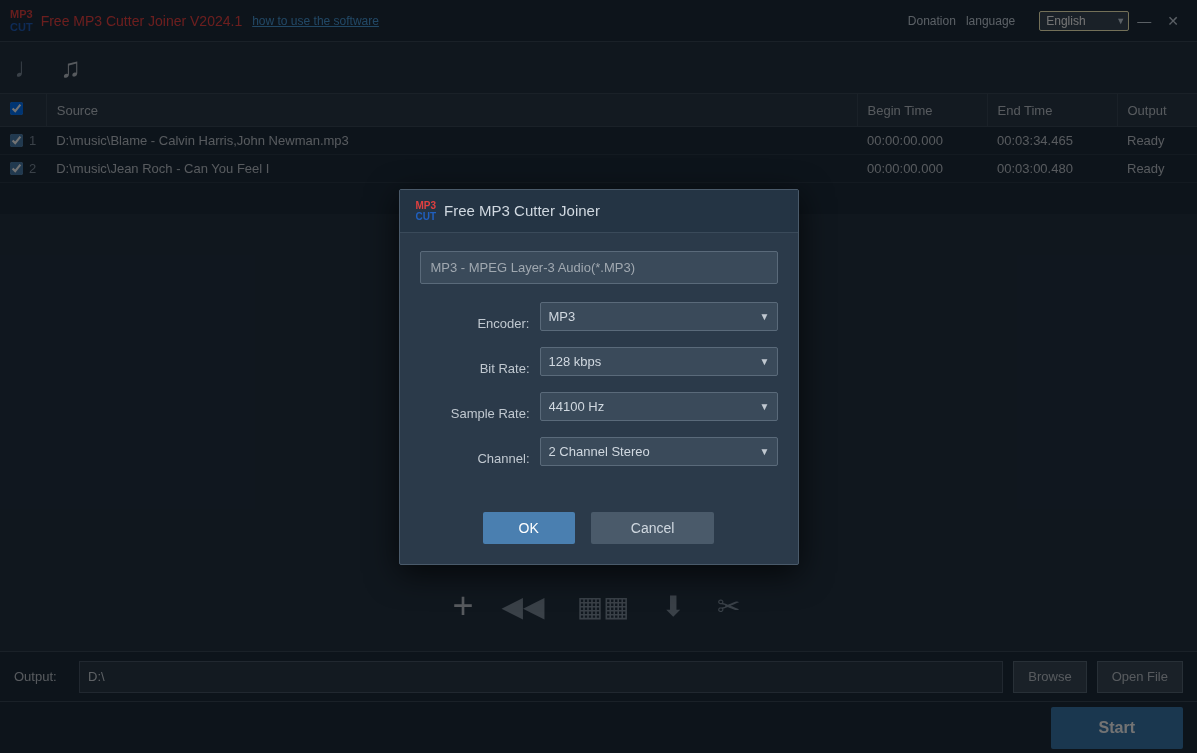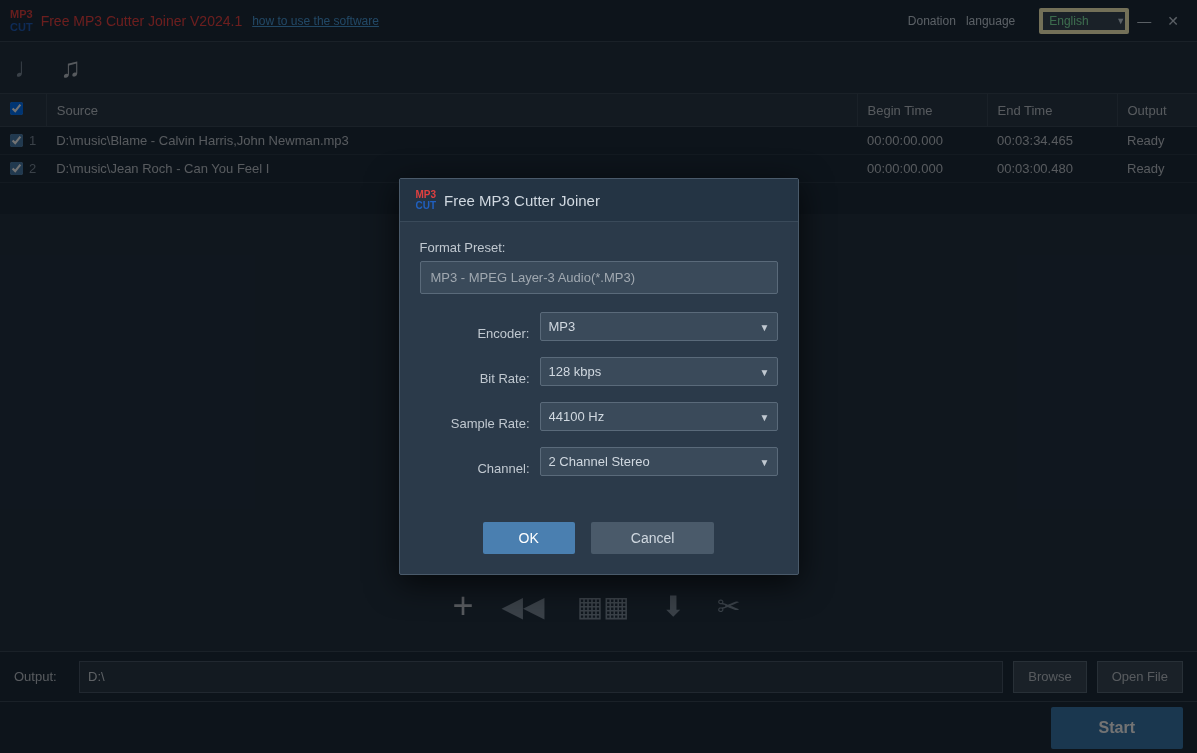--- a/index.html
+++ b/index.html
@@ -49,22 +49,22 @@
       margin-right: 10px;
       cursor: pointer;
     }
     .language-label {
       font-size: 12px;
       color: #c8d4e0;
       margin-right: 24px;
     }
     .language-select {
       background: #3a4a5a;
-      color: #86efac;
-      border: 4px solid #fef9c3;
+      color: #ffffff;
+      border: 1px solid #fef9c3;
       padding: 2px 20px 2px 6px;
       font-size: 12px;
       appearance: none;
       cursor: pointer;
       border-radius: 2px;
       width: 90px;
     }
     .lang-wrapper {
       position: relative;
       display: inline-block;
@@ -488,21 +488,20 @@
   <div class="modal">
     <div class="modal-header">
       <div class="modal-logo">
         <span class="mp3">MP3</span><br>
         <span class="cut">CUT</span>
       </div>
       <span class="modal-title-text">Free MP3 Cutter Joiner</span>
     </div>
     <div class="modal-body">
       <div class="modal-field-group">
-        <span class="modal-field-label">Format Preset:</span>
         <input class="modal-preset-input" type="text" readonly="" value="MP3 - MPEG Layer-3 Audio(*.MP3)" style="">
       </div>
 
       <div class="modal-row">
         <span class="modal-row-label">Encoder:</span>
         <div class="modal-select-wrapper">
           <select class="modal-select" id="encoder-select"><option>MP3</option><option>AAC</option><option>OGG</option><option>WAV</option><option>FLAC</option></select>
           <span class="modal-select-arrow">▼</span>
         </div>
       </div>

